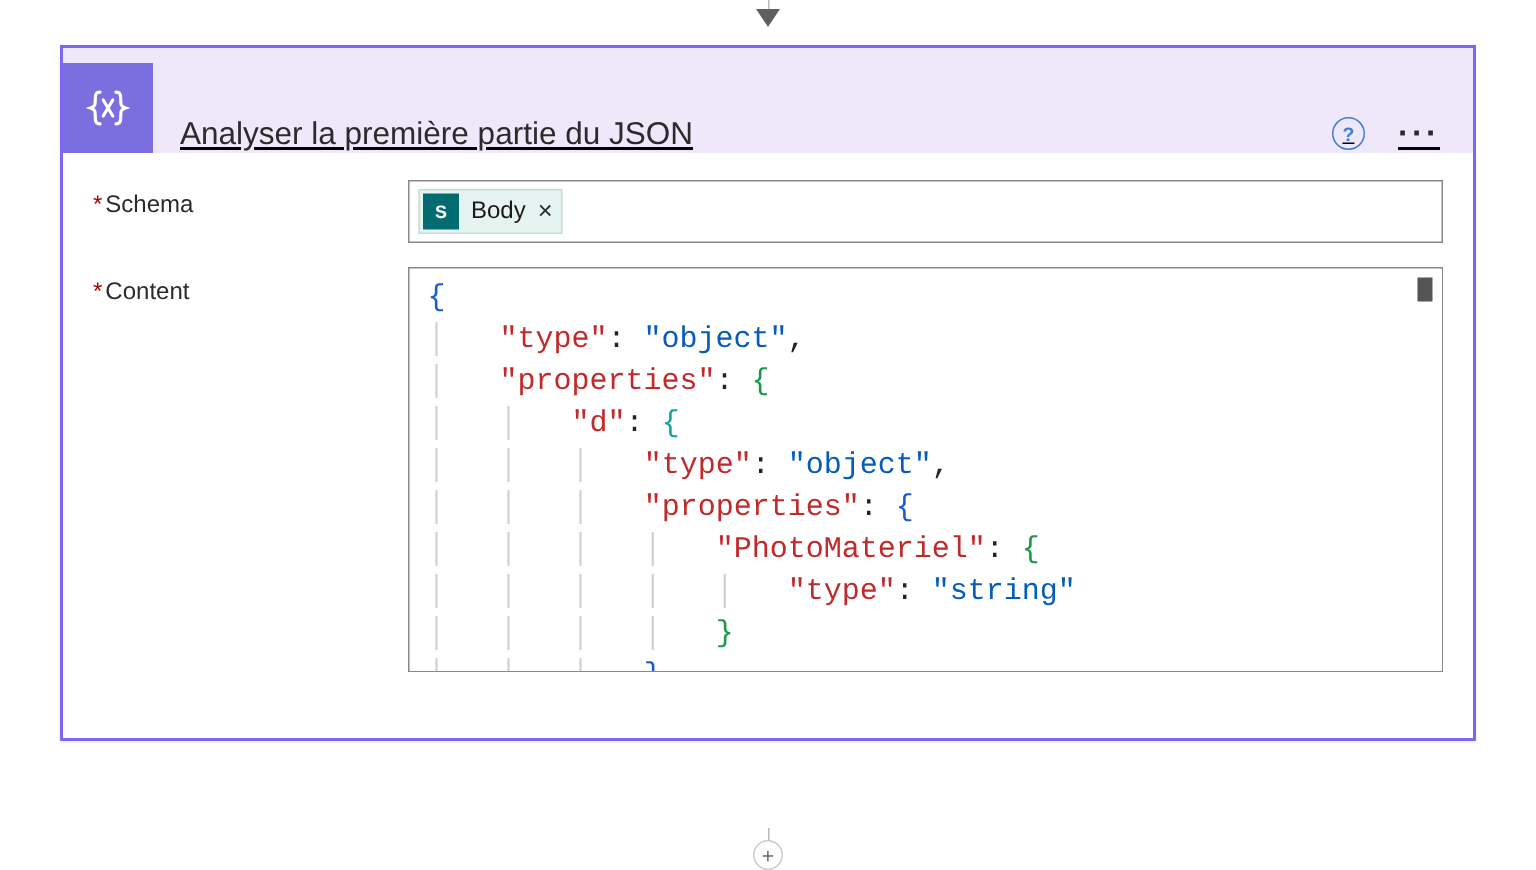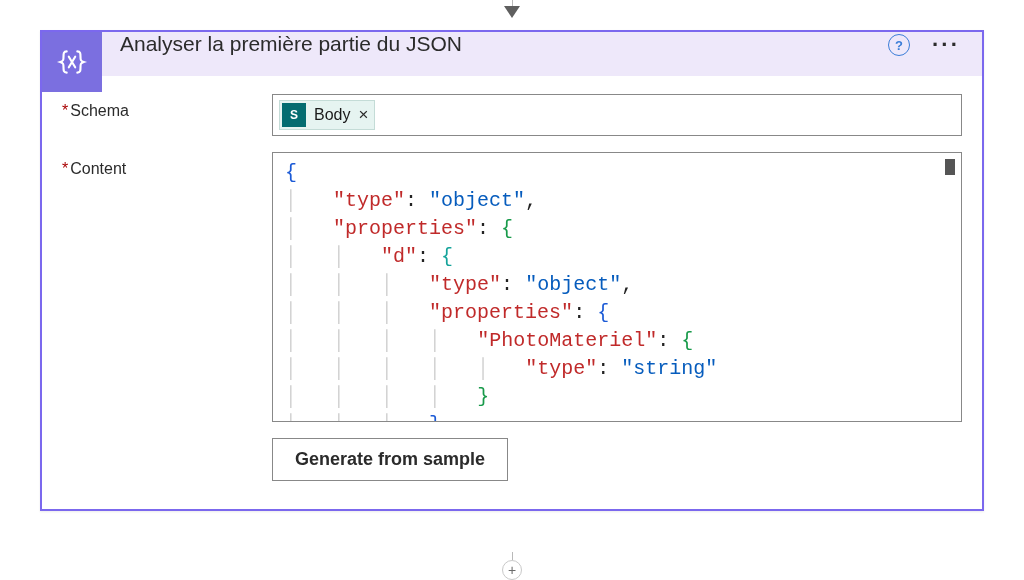--- a/index.html
+++ b/index.html
@@ -50,23 +50,24 @@
   position: absolute;
   left: 40px;
   top: 30px;
   width: 944px;
   border: 2px solid #7b68ee;
   background: #fff;
   box-shadow: 0 1px 2px rgba(0,0,0,.08);
 }
 .card-header {
   display: flex;
-  align-items: flex-start;
+  align-items: flex-end;
   background: #eee8fa;
-  height: 44px;
+  height: 70px;
+  text-decoration: underline;
 }
 .icon-box {
   width: 60px; height: 60px;
   background: #7b6fe0;
   display: flex; align-items: center; justify-content: center;
   color: #fff;
   flex-shrink: 0;
 }
 .icon-box svg { width: 34px; height: 34px; }
 .card-title {
@@ -238,23 +239,20 @@
             <div class="code-line"><span class="indent-guide">│</span>   <span class="indent-guide">│</span>   <span class="indent-guide">│</span>   <span class="key-red">"type"</span><span class="colon">: </span><span class="key">"object"</span><span class="comma">,</span></div>
             <div class="code-line"><span class="indent-guide">│</span>   <span class="indent-guide">│</span>   <span class="indent-guide">│</span>   <span class="key-red">"properties"</span><span class="colon">: </span><span class="brace-blue">{</span></div>
             <div class="code-line"><span class="indent-guide">│</span>   <span class="indent-guide">│</span>   <span class="indent-guide">│</span>   <span class="indent-guide">│</span>   <span class="key-red">"PhotoMateriel"</span><span class="colon">: </span><span class="brace-green">{</span></div>
             <div class="code-line"><span class="indent-guide">│</span>   <span class="indent-guide">│</span>   <span class="indent-guide">│</span>   <span class="indent-guide">│</span>   <span class="indent-guide">│</span>   <span class="key-red">"type"</span><span class="colon">: </span><span class="key">"string"</span></div>
             <div class="code-line"><span class="indent-guide">│</span>   <span class="indent-guide">│</span>   <span class="indent-guide">│</span>   <span class="indent-guide">│</span>   <span class="brace-green">}</span></div>
             <div class="code-line"><span class="indent-guide">│</span>   <span class="indent-guide">│</span>   <span class="indent-guide">│</span>   <span class="brace-blue">}</span></div>
           </div>
       </div>
     </div>
 
-    <div class="gen-row">
-      <button class="gen-btn">Generate from sample</button>
-    </div>
 
   </div>
 </div>
 
 <div class="connector-bottom">
   <div class="line"></div>
   <div class="plus">+</div>
 </div>
 
 </body></html>

